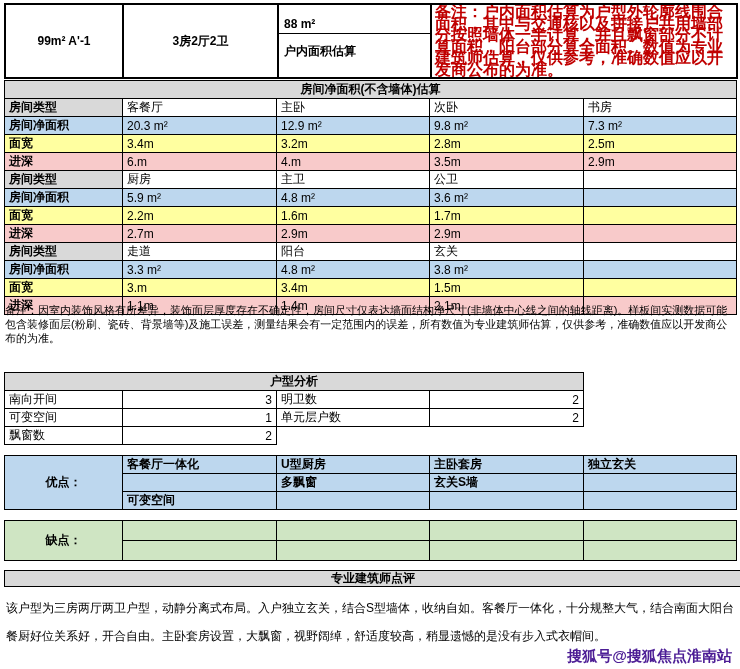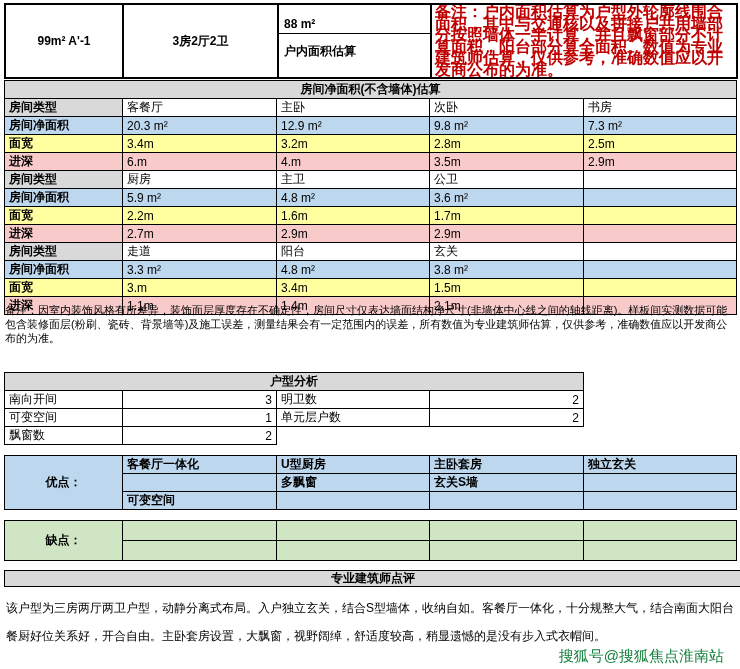--- a/index.html
+++ b/index.html
@@ -47,21 +47,21 @@
   .cons { position:absolute; top:520px; left:4px; width:732px; }
   .cons td { background:#cfe5c3; height:20px; }
   .cons td.clabel { text-align:center; font-weight:bold; }
 
   
   .review-title { position:absolute; top:570px; left:4px; width:738px; height:17px; border:1px solid #000;
                   background:#d9d9d9; text-align:center; font-weight:bold; font-size:12px; line-height:15px; }
   .review-text { position:absolute; top:594px; left:6px; width:730px; font-size:12px; }
   .review-text p { line-height:28px; white-space:nowrap; overflow:hidden; }
 
-  .watermark { position:absolute; right:16px; bottom:3px; color:#15803d; font-size:15px; font-weight:normal; }
+  .watermark { position:absolute; right:8px; bottom:3px; color:#4c1d95; font-size:15px; font-weight:bold; }
 </style>
 </head>
 <body>
 
 <div class="page">
 
   <table class="top-header">
     <colgroup>
         <col style="width:118px">
         <col style="width:155px">

